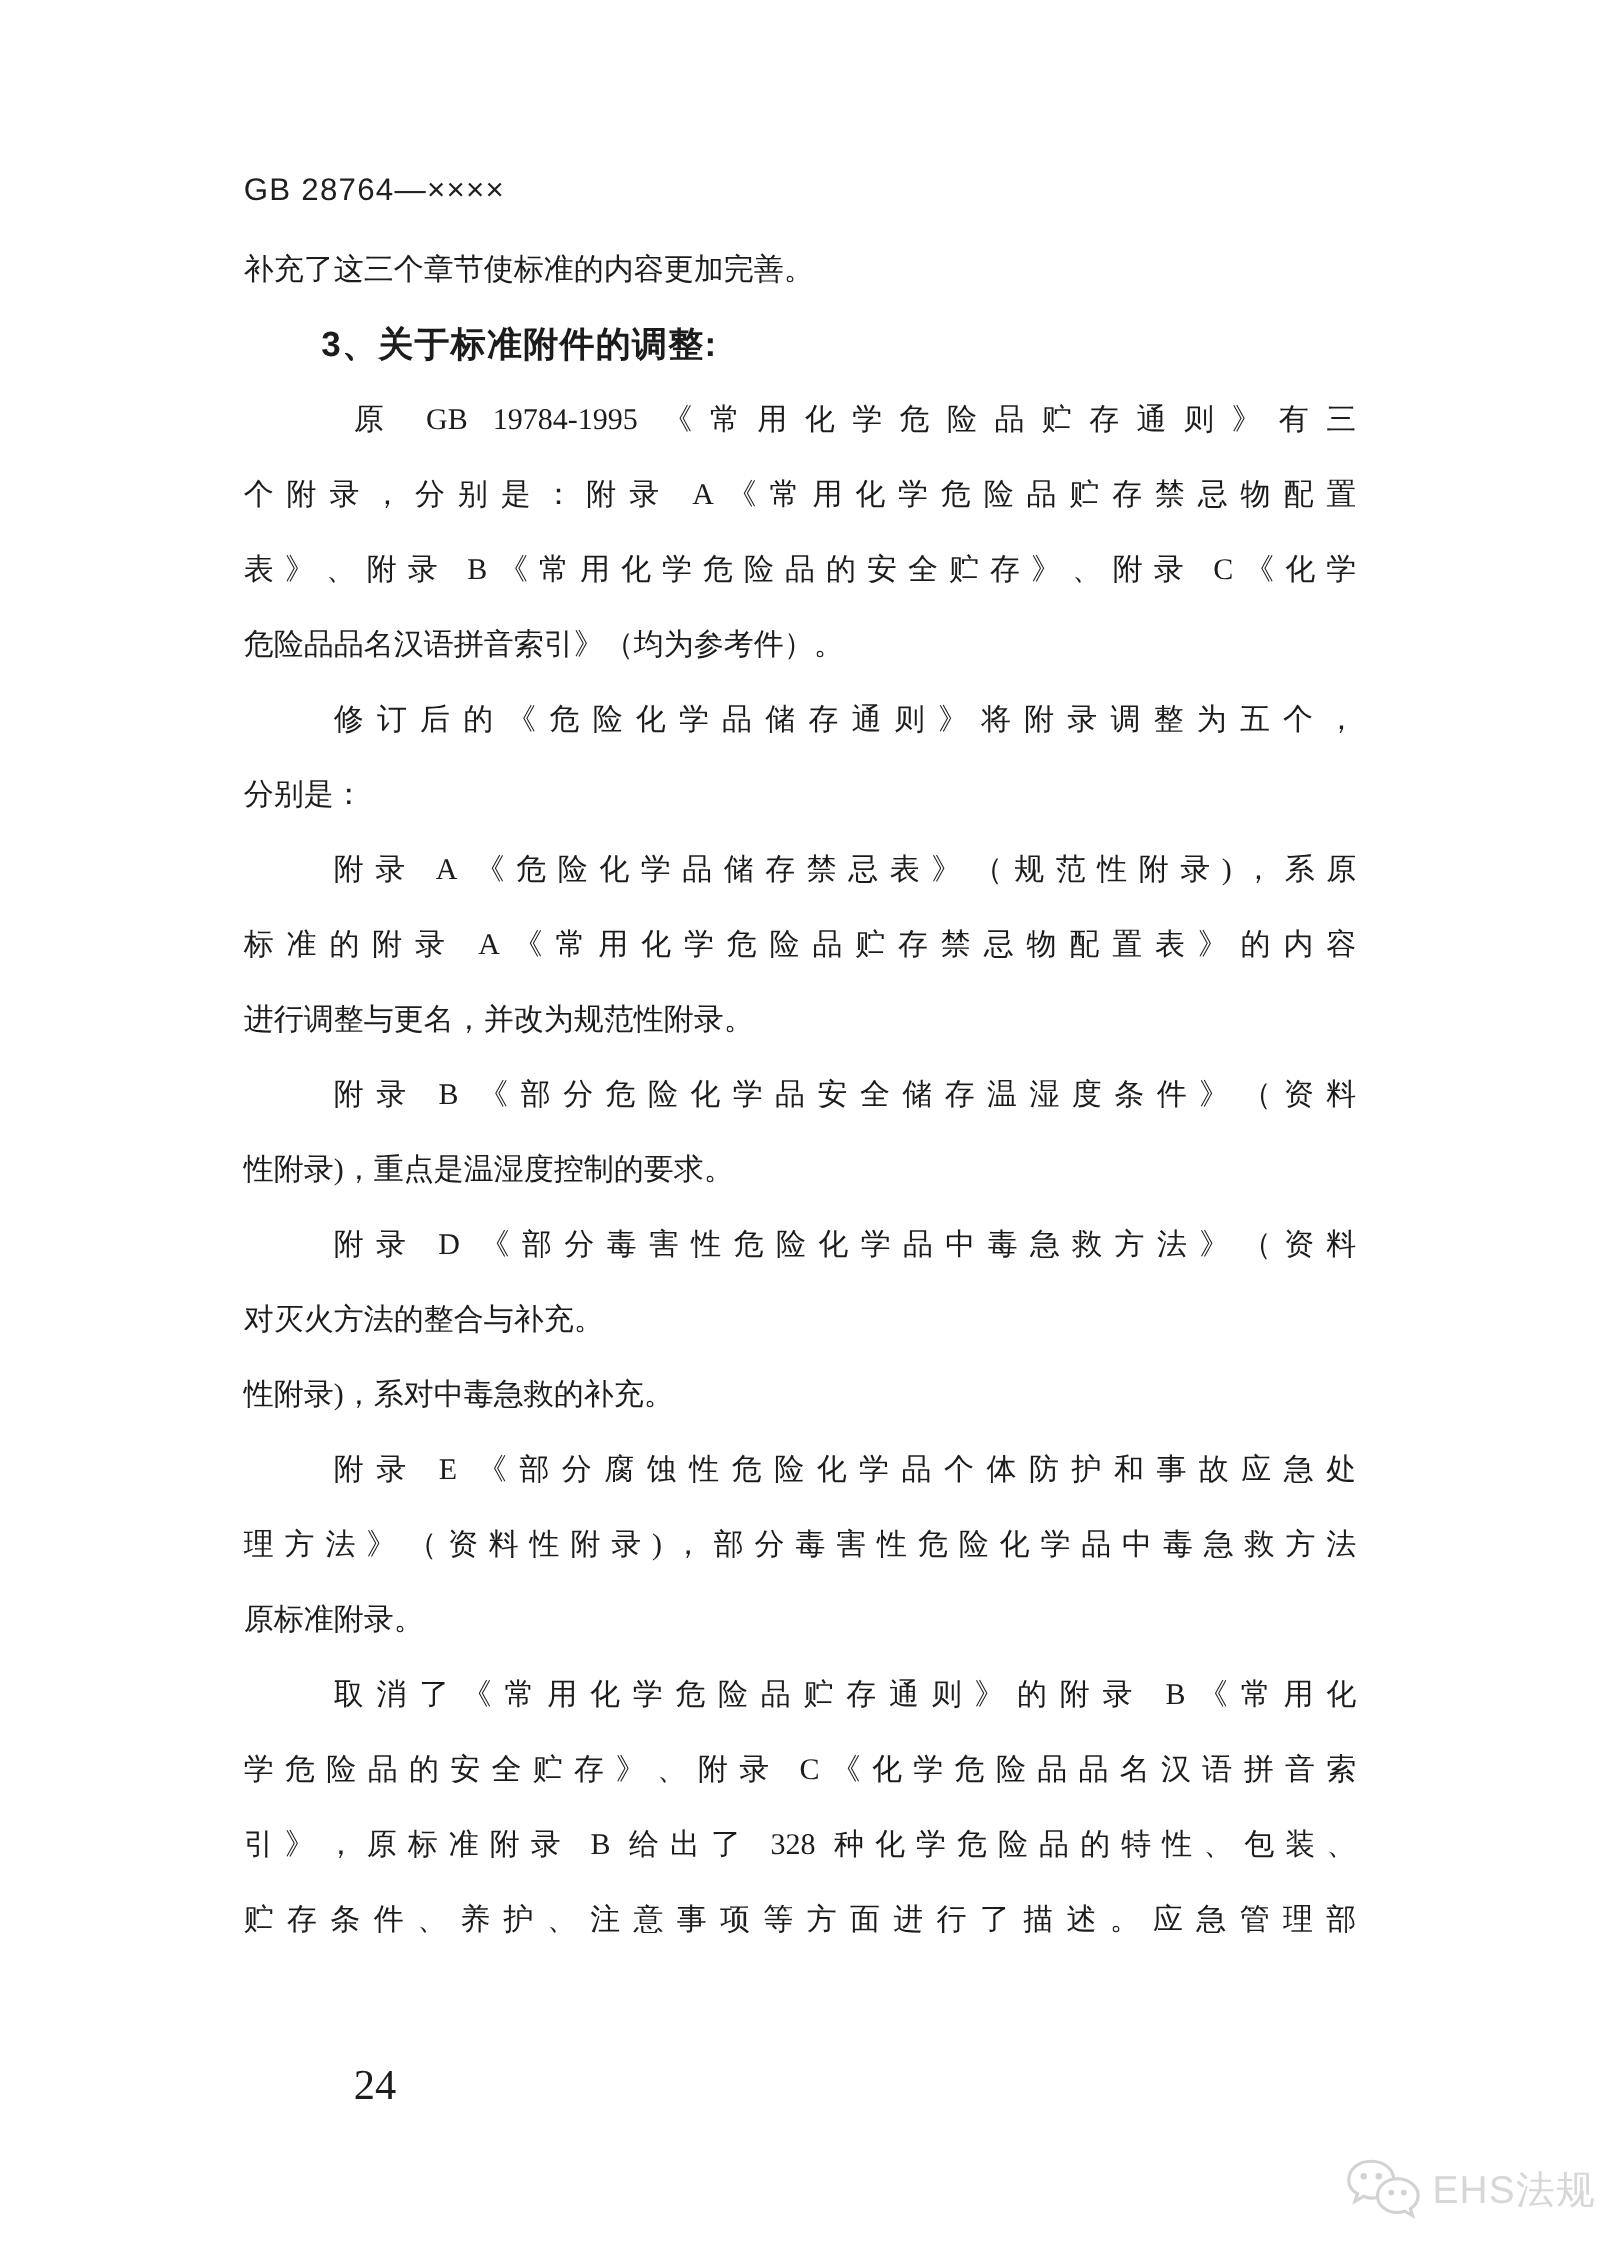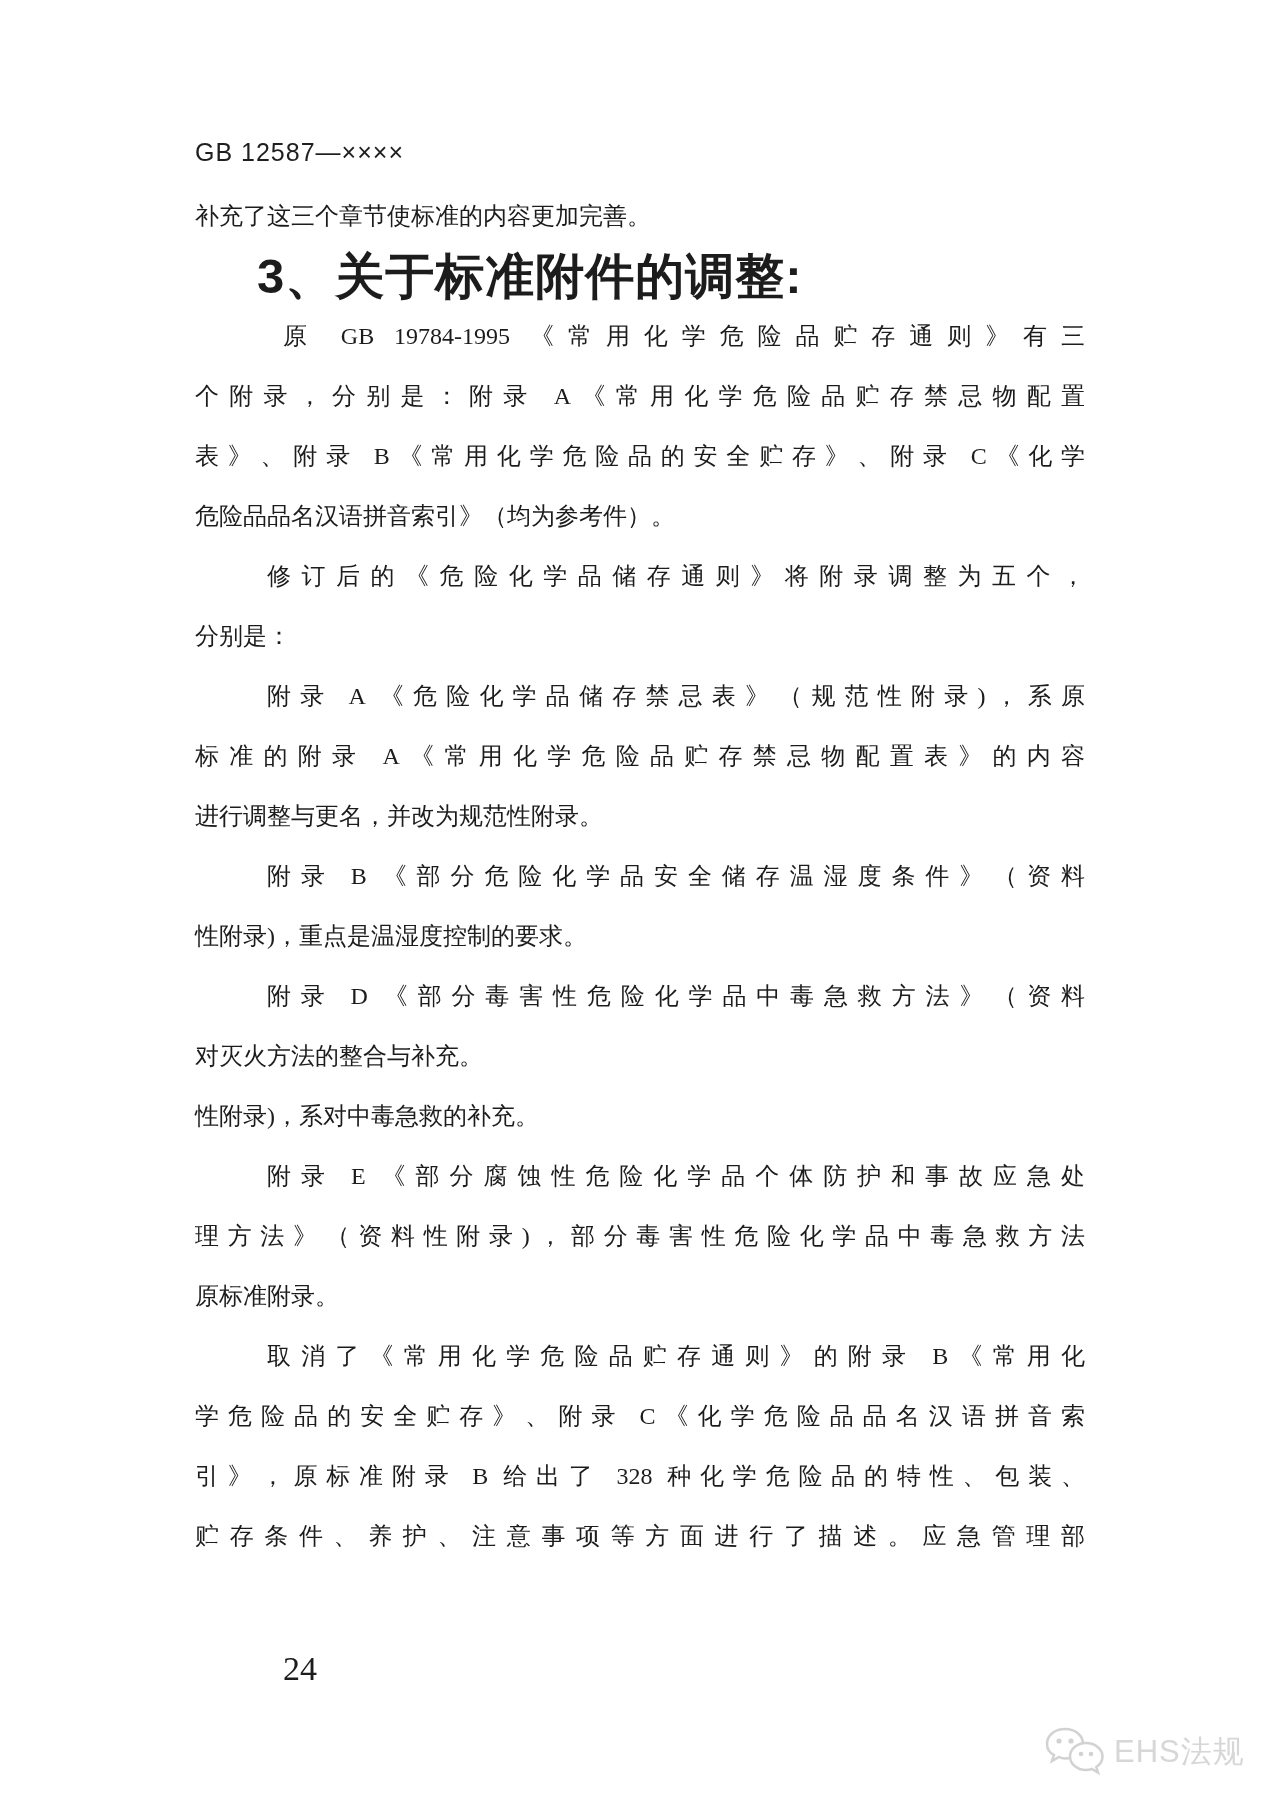--- a/index.html
+++ b/index.html
@@ -29,47 +29,47 @@
   .j{ 
     text-align:justify;
     text-align-last:justify;
     white-space:normal;
   }
   .ind{text-indent:72px;}
   .ind-lg{text-indent:88px;}
   .heading{
     font-family:"Liberation Sans","DejaVu Sans",sans-serif;
     font-weight:bold;
-    font-size:49px;
+    font-size:28px;
     letter-spacing:1px;
     text-indent:62px;
   }
   .page-number{
     position:absolute;left:283px;top:1650px;
     font-size:34px;color:#1c1c1c;
   }
   .watermark{
-    position:absolute;left:1044px;top:1726px;
+    position:absolute;left:1076px;top:1726px;
     display:flex;align-items:center;gap:8px;
     color:#d7d7d7;
     text-shadow:1px 1px 0 #ffffff;
     user-select:none;
   }
   .watermark .wm-text{
     font-family:"Liberation Sans","DejaVu Sans",sans-serif;
     font-size:31px;letter-spacing:1px;
   }
   .wm-icon{display:block;}
 </style>
 </head>
 <body>
 
 <div class="page">
 
-  <div class="header">GB 12587—××××</div>
+  <div class="header">GB 28764—××××</div>
 
   <main class="content">
     <div class="line">补充了这三个章节使标准的内容更加完善。</div>
     <div class="line heading">3、关于标准附件的调整:</div>
     <div class="line j ind-lg">原 GB 19784-1995 《常用化学危险品贮存通则》有三</div>
     <div class="line j">个附录，分别是：附录 A《常用化学危险品贮存禁忌物配置</div>
     <div class="line j">表》、附录 B《常用化学危险品的安全贮存》、附录 C《化学</div>
     <div class="line">危险品品名汉语拼音索引》（均为参考件）。</div>
     <div class="line j ind">修订后的《危险化学品储存通则》将附录调整为五个，</div>
     <div class="line">分别是：</div>

